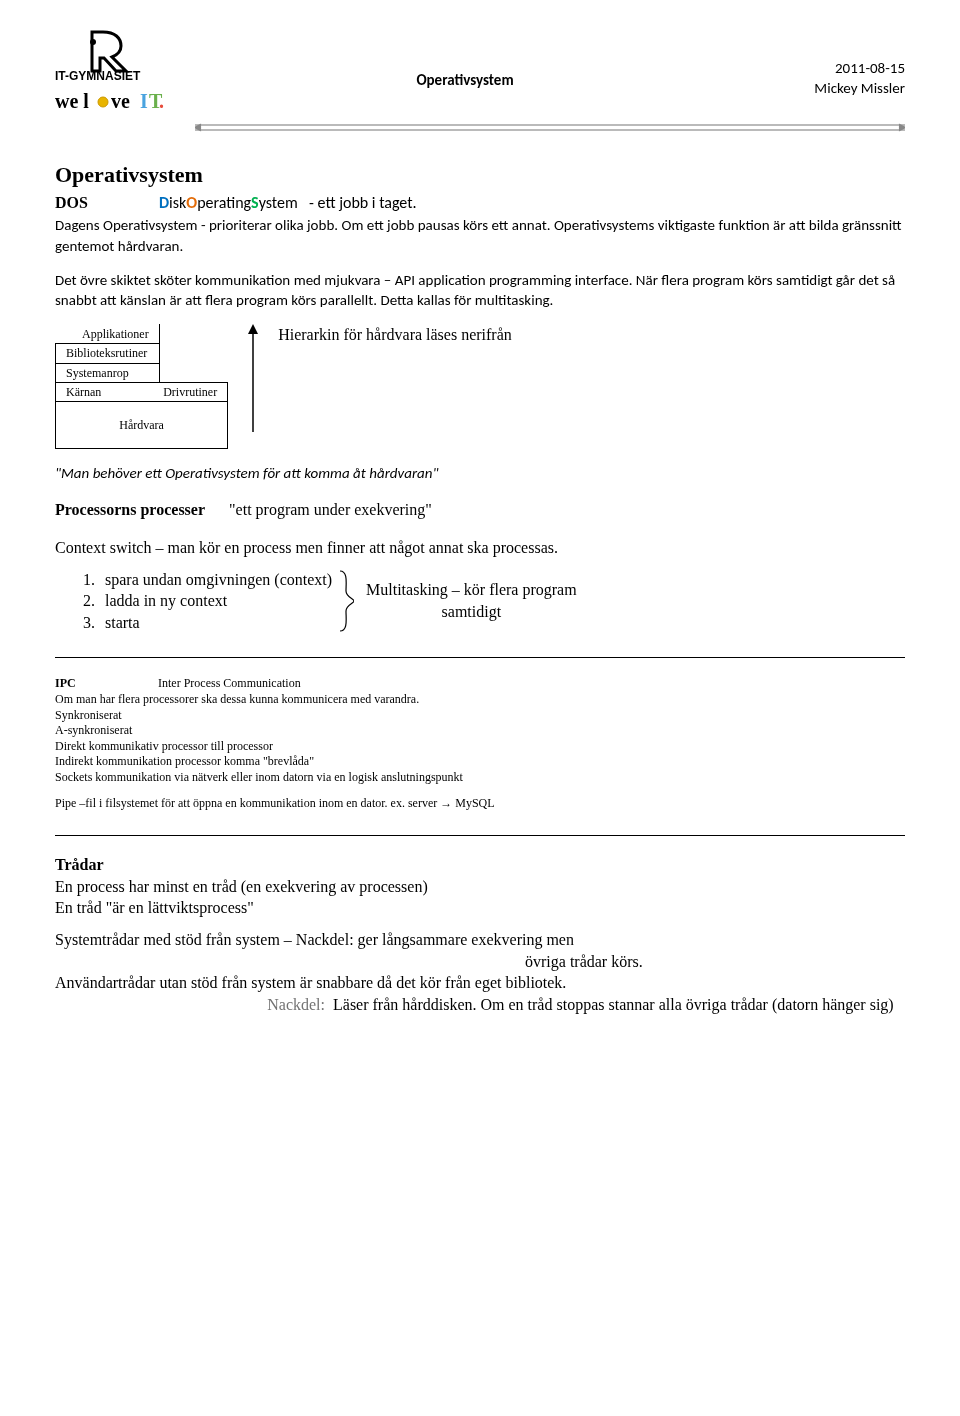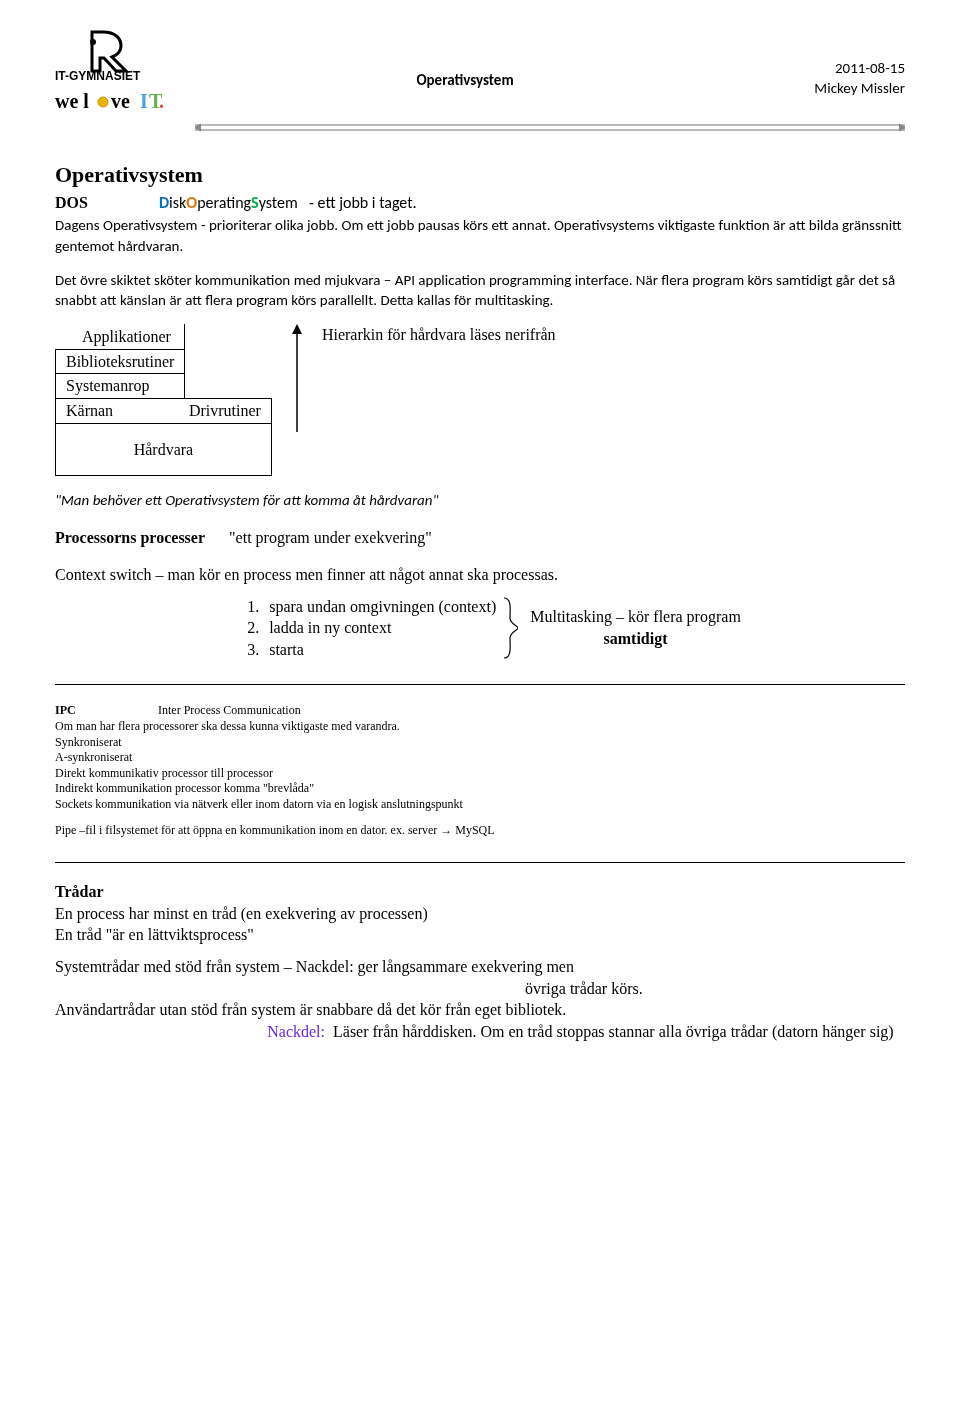--- a/index.html
+++ b/index.html
@@ -79,21 +79,21 @@
   .colored-o { color: #e36c09; font-weight: bold; }
   .colored-s { color: #00b050; font-weight: bold; }
   .hierarchy-row {
     display: flex;
     align-items: flex-start;
     margin: 6px 0 14px 0;
   }
   .hierarchy-table {
     border-collapse: collapse;
     font-family: "Times New Roman", serif;
-    font-size: 16px;
+    font-size: 12px;
   }
   .hierarchy-table td {
     border: 1px solid #000;
     padding: 1px 10px;
     white-space: nowrap;
   }
   
   .htr1 td:first-child { border-left-color: transparent; border-top-color: transparent; padding-left:26px;}
   .htr5 td { padding: 15px 30px; }
   .arrow-col {
@@ -120,21 +120,20 @@
     font-size: 16px;
   }
   .serif {
     font-family: "Times New Roman", serif;
     font-size: 16px;
   }
   .list-block {
     display: flex;
     align-items: center;
     margin: 6px 0 2px 0;
-    justify-content: center;
   }
   .list-ol {
     list-style: none;
     padding-left: 28px;
     margin: 0;
     font-family: "Times New Roman", serif;
     font-size: 16px;
   }
   .list-ol li {
     margin: 0;
@@ -175,21 +174,21 @@
     font-family: "Times New Roman", serif;
     font-size: 16px;
     line-height: 1.35;
   }
   .nackdel-row {
     display: flex;
   }
   .nackdel-label {
     width: 270px;
     text-align: right;
-    color: #6d28d9;
+    color: #737373;
     padding-right: 8px;
   }
   .nackdel-body {
     flex: 1;
   }
   .mb10 { margin-bottom: 10px; }
 </style>
 </head>
 <body>
 
@@ -285,32 +284,32 @@
       <li><span class="num">2.</span> <span>ladda in ny context</span></li>
       <li><span class="num">3.</span> <span>starta</span></li>
     </ol>
     <div class="brace-col">
       <svg class="brace-svg" viewBox="0 0 18 64">
         <path d="M4 2 C12 2 10 14 10 22 C10 28 18 30 18 32 C18 34 10 36 10 42 C10 50 12 62 4 62" fill="none" stroke="#000" stroke-width="1.2"></path>
       </svg>
     </div>
     <div class="multitask-note">
       <div>Multitasking – kör flera program</div>
-      <div style="text-align:center;font-weight:bold;">samtidigt</div>
+      <div style="text-align:center;">samtidigt</div>
     </div>
   </div>
 
   <hr class="sep">
 
   <div class="ipc-block">
     <div>
       <span class="ipc-term">IPC</span>
       <span>Inter Process Communication</span>
     </div>
-    <div>Om man har flera processorer ska dessa kunna viktigaste med varandra.</div>
+    <div>Om man har flera processorer ska dessa kunna kommunicera med varandra.</div>
     <div>Synkroniserat</div>
     <div>A-synkroniserat</div>
     <div>Direkt kommunikativ processor till processor</div>
     <div>Indirekt kommunikation processor komma "brevlåda"</div>
     <div class="mb10">Sockets kommunikation via nätverk eller inom datorn via en logisk anslutningspunkt</div>
     <div>Pipe –fil i filsystemet för att öppna en kommunikation inom en dator. ex. server → MySQL</div>
   </div>
 
   <hr class="sep">
 

